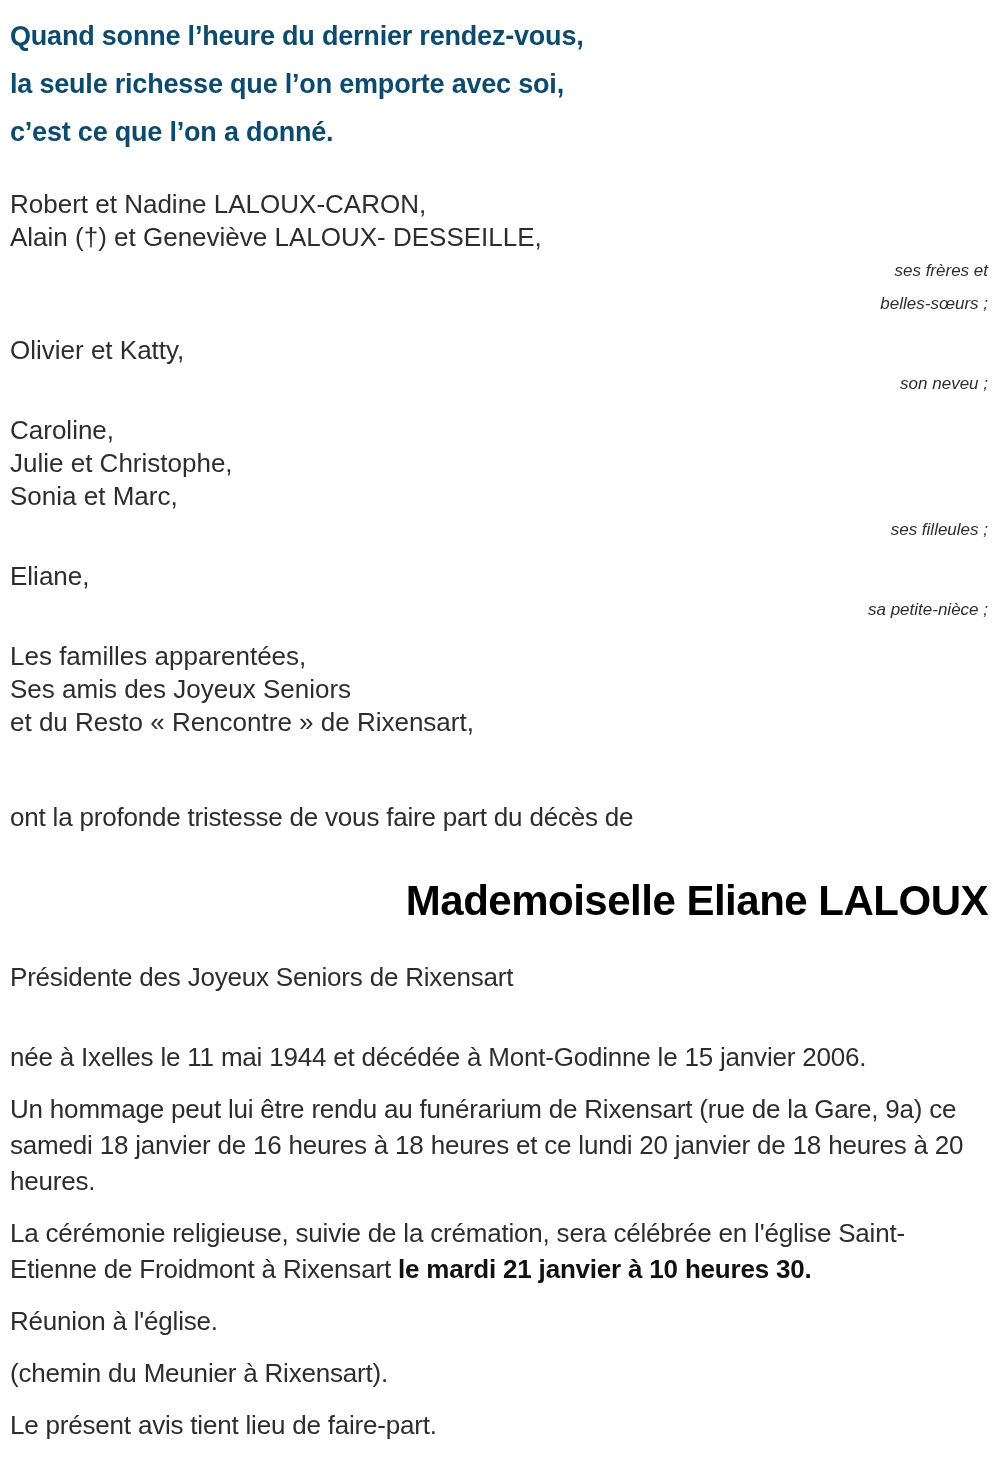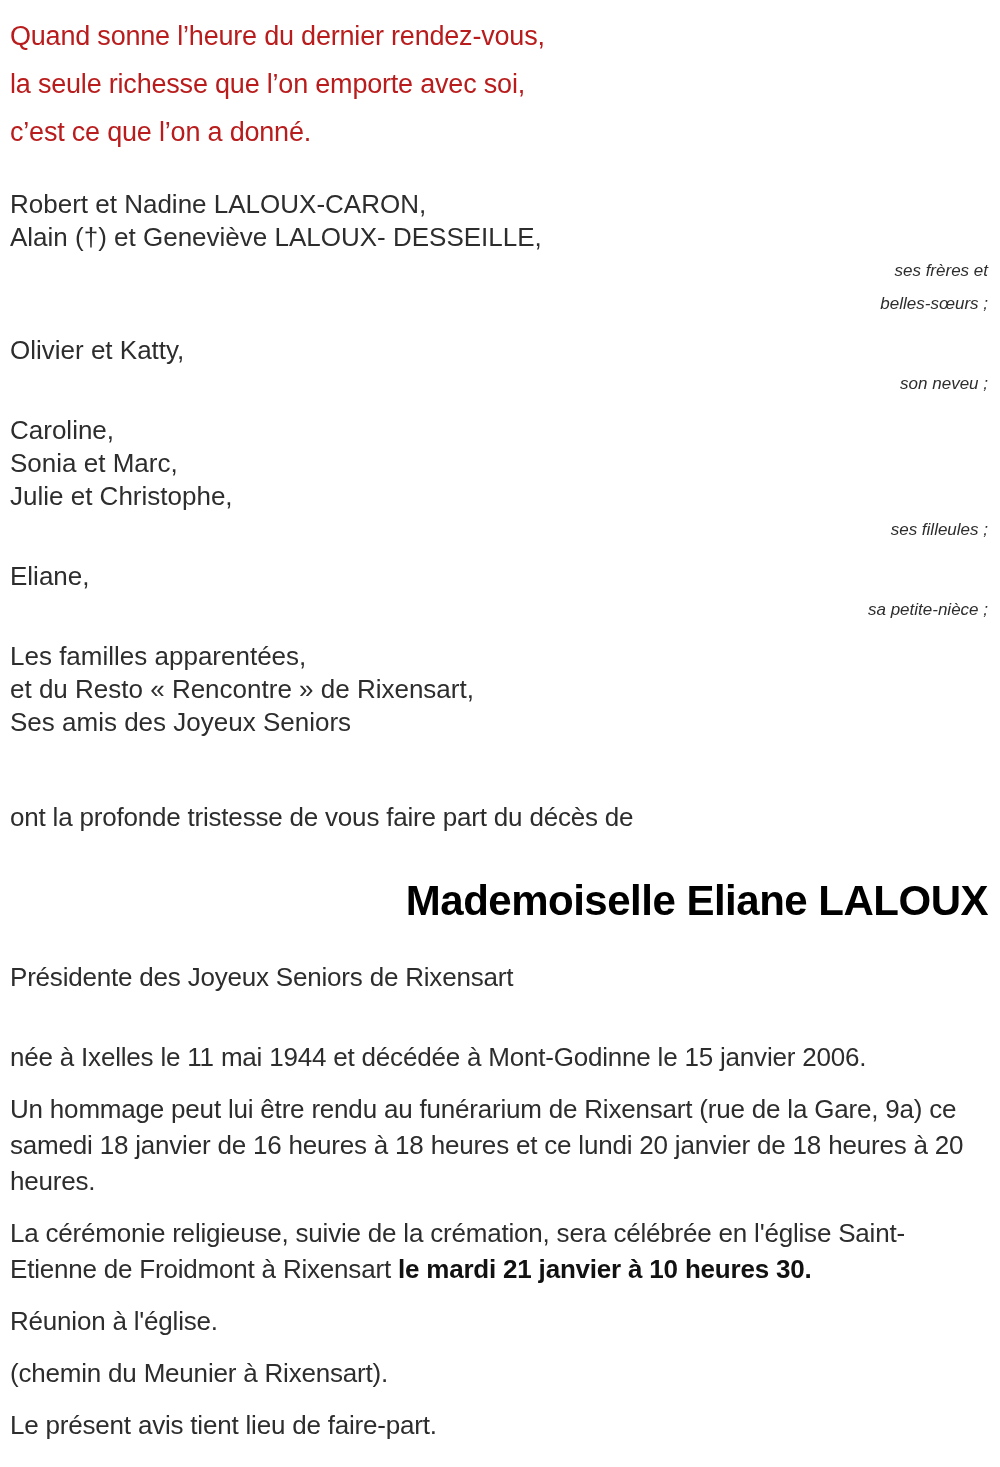--- a/index.html
+++ b/index.html
@@ -13,23 +13,23 @@
     height: 1467px;
     padding: 12px 12px 0 10px;
     background: #ffffff;
     font-family: "Liberation Sans", "DejaVu Sans", sans-serif;
     color: #2d2d2d;
     overflow: hidden;
   }
   
   .quote-line {
     font-size: 27px;
-    font-weight: 400;
+    font-weight: 700;
     line-height: 48px;
-    color: #b91c1c;
+    color: #0c4a6e;
     letter-spacing: -0.2px;
   }
   
   .family {
     margin-top: 32px;
   }
   .family .row {
     line-height: 33px;
     font-size: 26px;
   }
@@ -86,28 +86,28 @@
   </section>
 
   <section class="family">
       <div class="row name">Robert et Nadine LALOUX-CARON,</div>
       <div class="row name">Alain (†) et Geneviève LALOUX- DESSEILLE,</div>
       <div class="row label">ses frères et</div>
       <div class="row label">belles-sœurs ;</div>
       <div class="row name gap">Olivier et Katty,</div>
       <div class="row label">son neveu ;</div>
       <div class="row name gap">Caroline,</div>
+      <div class="row name">Julie et Christophe,</div>
       <div class="row name">Sonia et Marc,</div>
-      <div class="row name">Julie et Christophe,</div>
       <div class="row label">ses filleules ;</div>
       <div class="row name gap">Eliane,</div>
       <div class="row label">sa petite-nièce ;</div>
       <div class="row name gap">Les familles apparentées,</div>
+      <div class="row name">Ses amis des Joyeux Seniors</div>
       <div class="row name">et du Resto « Rencontre » de Rixensart,</div>
-      <div class="row name">Ses amis des Joyeux Seniors</div>
     </section>
 
   <p class="intro">ont la profonde tristesse de vous faire part du décès de</p>
 
   <h1 class="deceased">Mademoiselle Eliane LALOUX</h1>
 
   <p class="subtitle">Présidente des Joyeux Seniors de Rixensart</p>
 
   <p class="birth-death">née à Ixelles le 11 mai 1944 et décédée à Mont-Godinne le 15 janvier 2006.</p>
 

